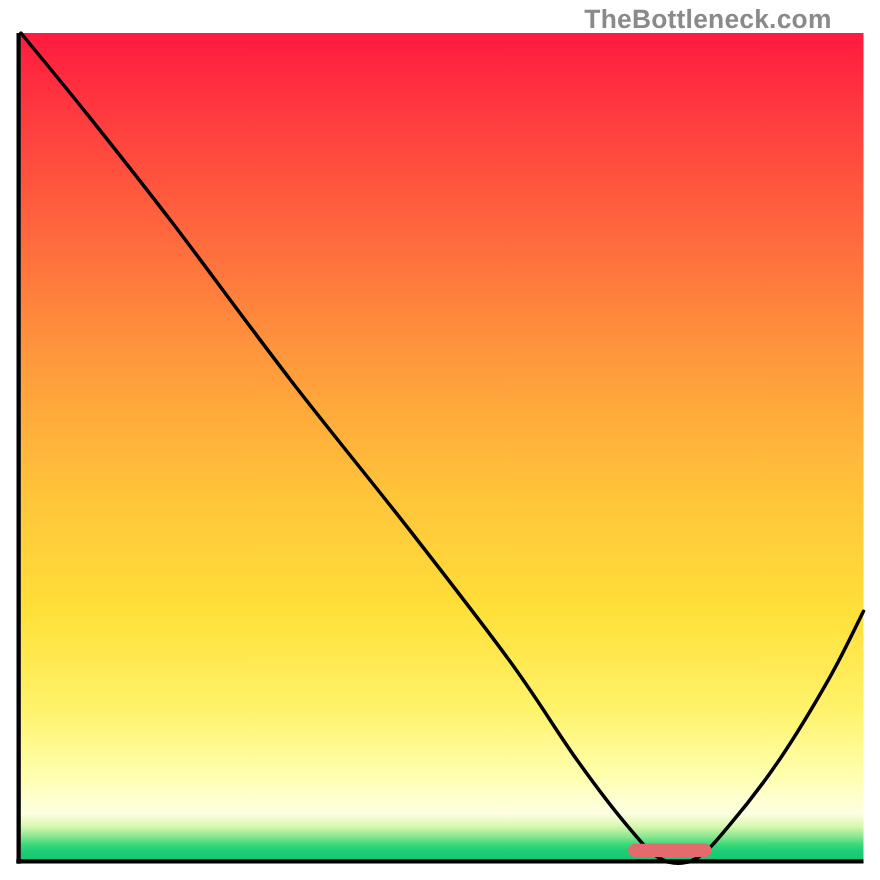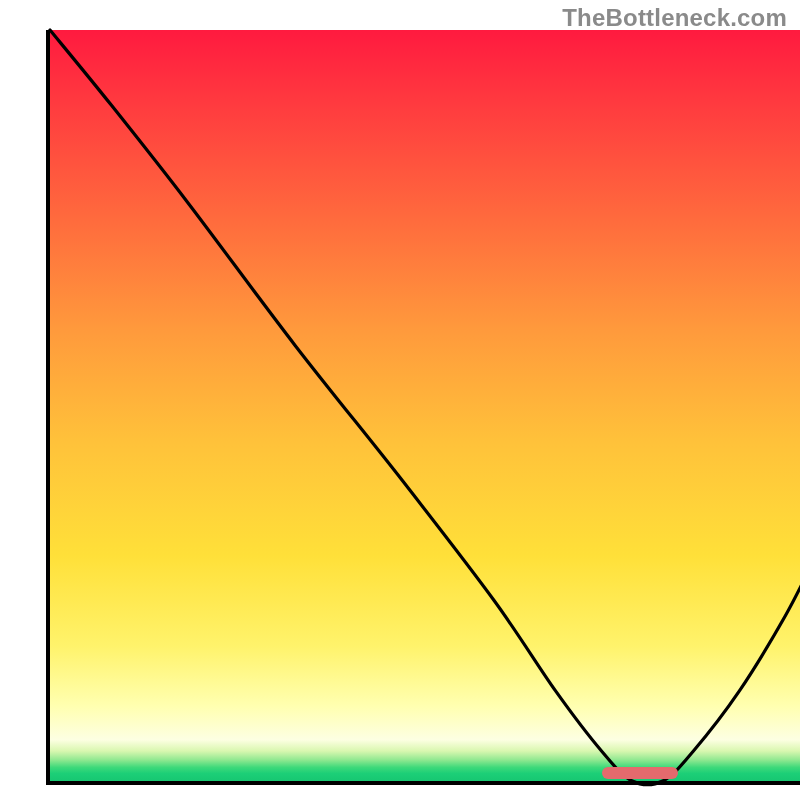--- a/index.html
+++ b/index.html
@@ -6,21 +6,20 @@
     margin: 0;
     padding: 0;
     width: 800px;
     height: 800px;
     background: #ffffff;
   }
   .container {
     position: relative;
     width: 768px;
     height: 800px;
-    margin-left: 31px;
   }
   .watermark {
     position: absolute;
     top: 4px;
     right: 12px;
     font-family: Arial, Helvetica, sans-serif;
     font-size: 24px;
     font-weight: bold;
     color: #8a8a8a;
     letter-spacing: 0.2px;

